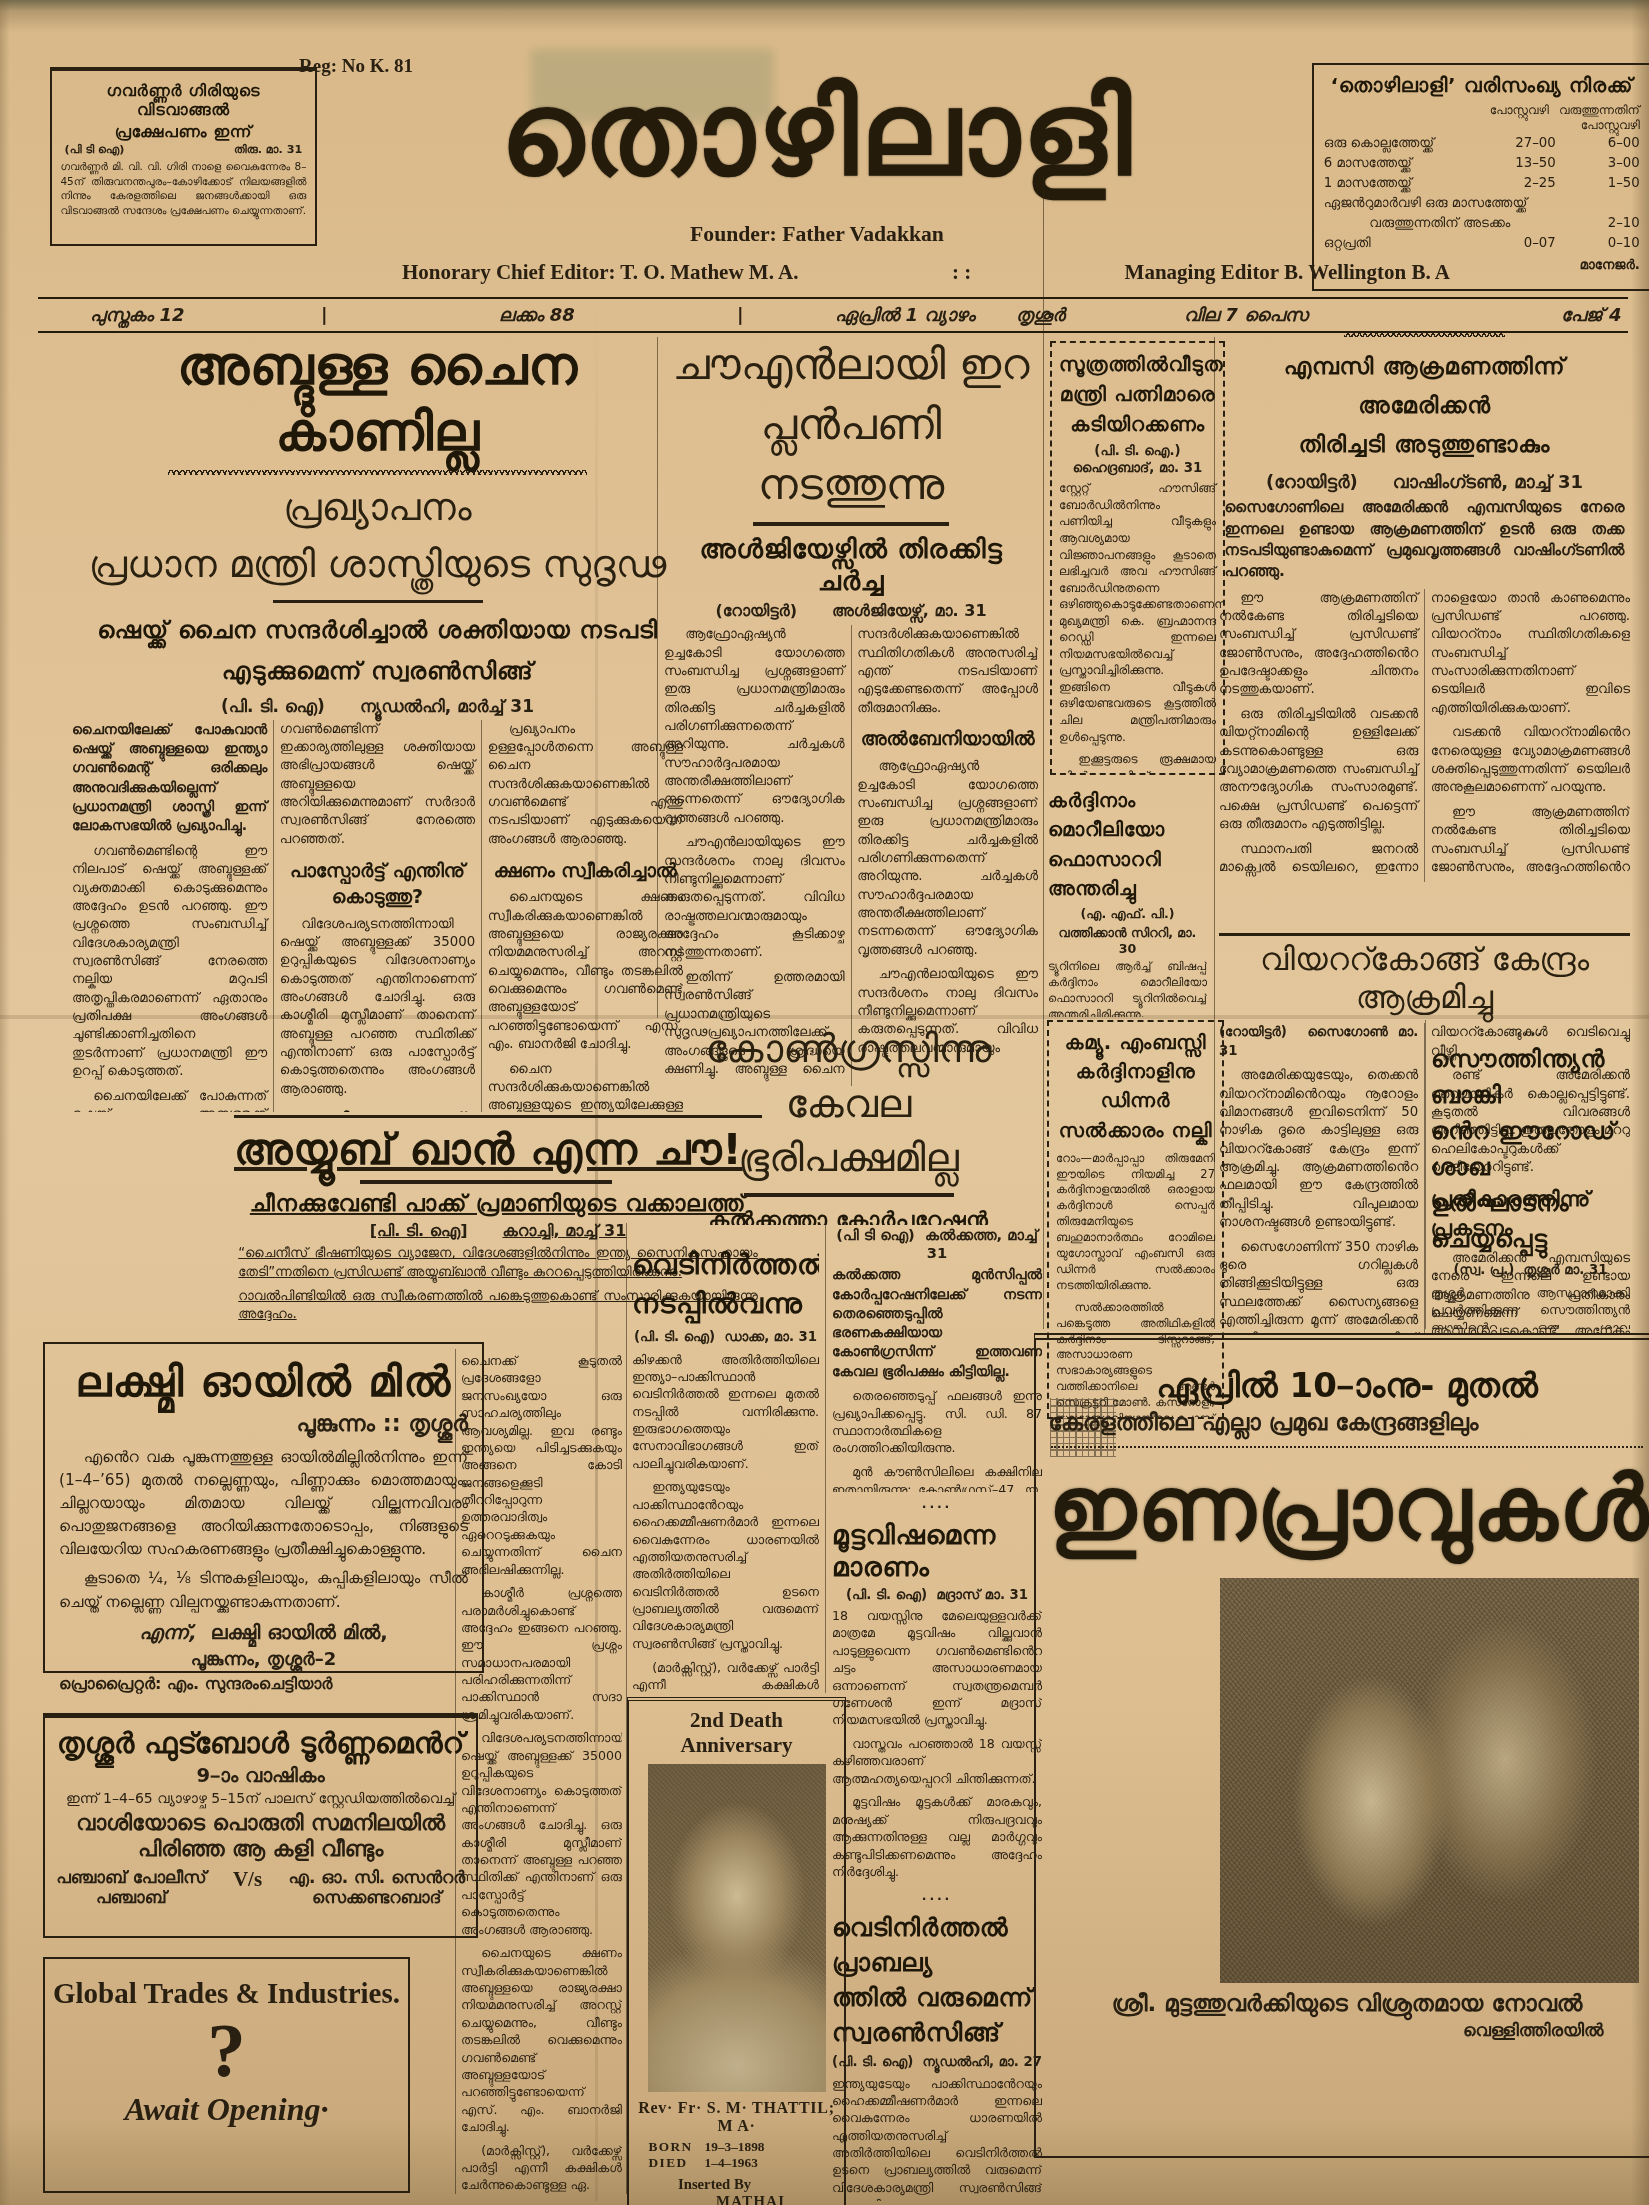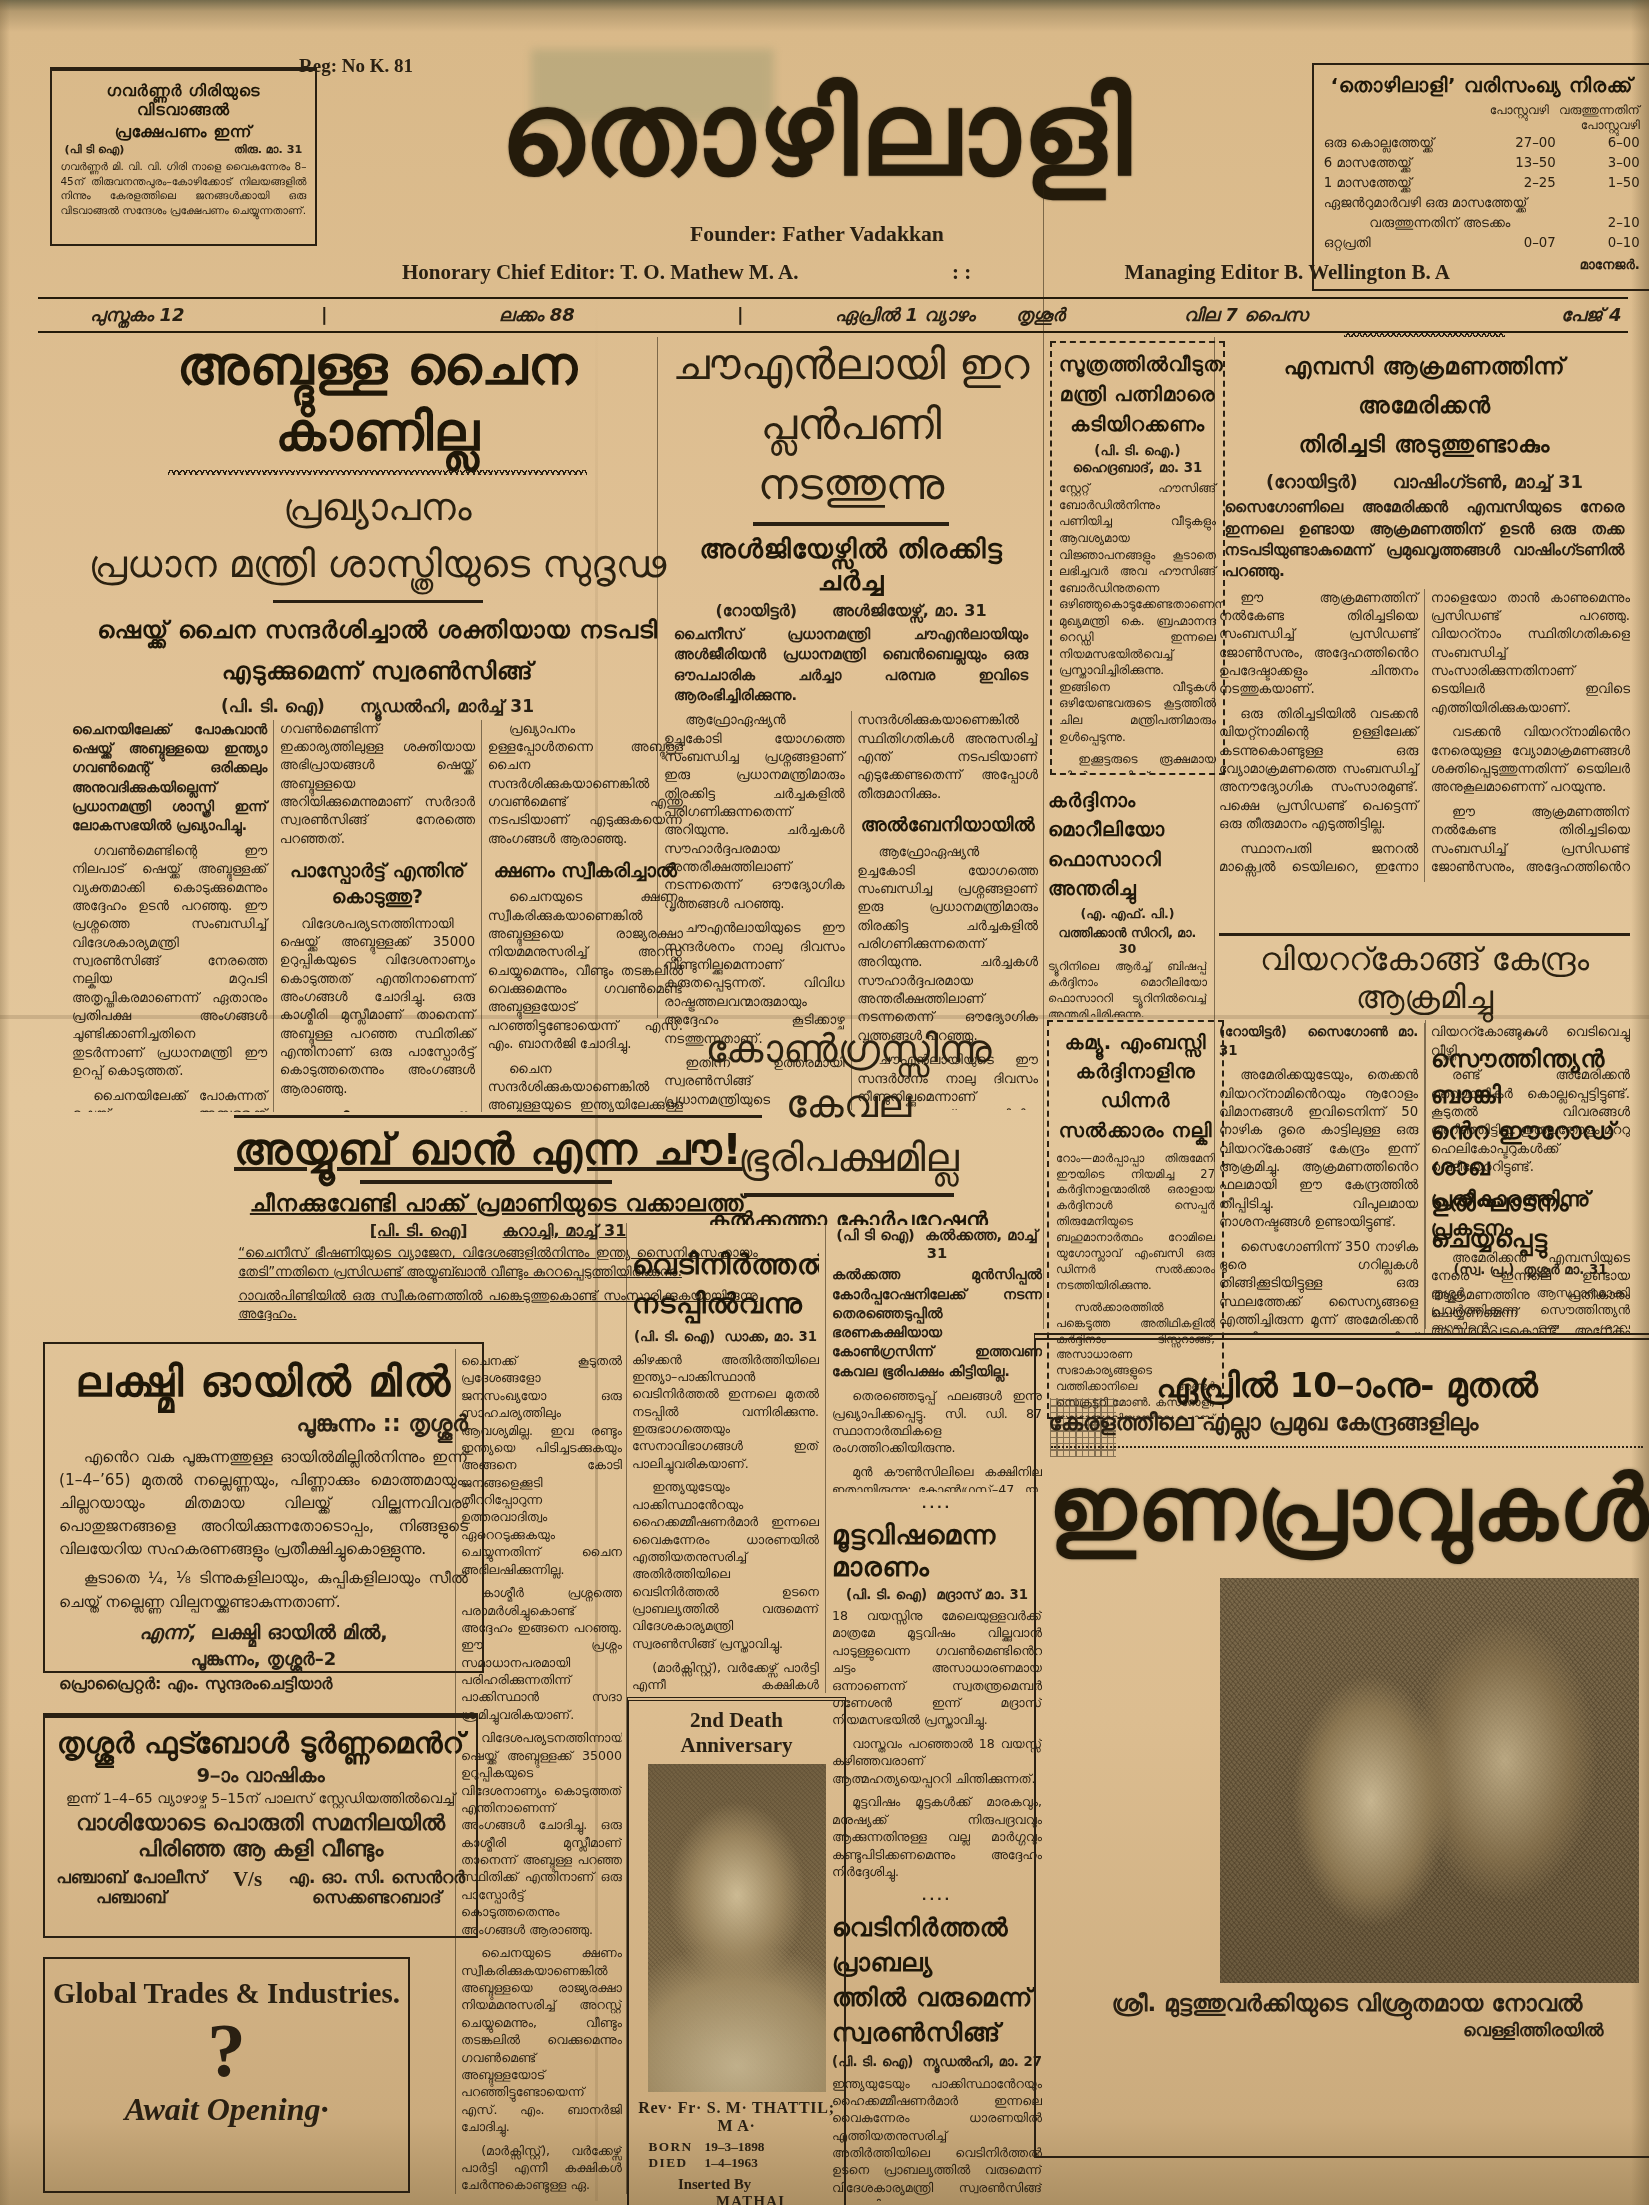--- a/index.html
+++ b/index.html
@@ -226,23 +226,20 @@
     <div class="c hd-light" style="font-size:43px;line-height:1.4;">
       <div>ചൗഎൻലായി ഇറ</div>
       <div>പ്ലൻപണി നടത്തുന്നു</div>
     </div>
     <hr class="rule" style="width:196px;border-top-width:4.9px;">
     <div class="c hd-black" style="font-size:26.6px;">അൾജിയേഴ്സിൽ തിരക്കിട്ട ചർച്ച</div>
     <div class="byline center" style="font-size:16px;">
       <span>(റോയിട്ടർ)</span>
       <span>അൾജിയേഴ്സ്,  മാ. 31</span>
     </div>
-    <div class="body" style="font-size:14.7px;font-weight:bold;padding:0 9.8px;">
-      <p class="nolead">ചൈനീസ് പ്രധാനമന്ത്രി ചൗഎൻലായിയും അൾജീരിയൻ പ്രധാനമന്ത്രി ബെൻബെല്ലയും ഒരു ഔപചാരിക ചർച്ചാ പരമ്പര ഇവിടെ ആരംഭിച്ചിരിക്കുന്നു.</p>
-    </div>
     <div class="body cols2" style="height:461px;margin-top:5.6px;">
       <p>ആഫ്രോഏഷ്യൻ ഉച്ചകോടി യോഗത്തെ സംബന്ധിച്ച പ്രശ്നങ്ങളാണ് ഇരു പ്രധാനമന്ത്രിമാരും തിരക്കിട്ട ചർച്ചകളിൽ പരിഗണിക്കുന്നതെന്ന് അറിയുന്നു. ചർച്ചകൾ സൗഹാർദ്ദപരമായ അന്തരീക്ഷത്തിലാണ് നടന്നതെന്ന് ഔദ്യോഗിക വൃത്തങ്ങൾ പറഞ്ഞു.</p>
       <p>ചൗഎൻലായിയുടെ ഈ സന്ദർശനം നാലു ദിവസം നീണ്ടുനില്ക്കുമെന്നാണ് കരുതപ്പെടുന്നത്. വിവിധ രാഷ്ട്രത്തലവന്മാരുമായും അദ്ദേഹം കൂടിക്കാഴ്ച നടത്തുന്നതാണ്.</p>
       <p>ഇതിന്ന് ഉത്തരമായി സ്വരൺസിങ്ങ് പ്രധാനമന്ത്രിയുടെ സുദൃഢപ്രഖ്യാപനത്തിലേക്ക് അംഗങ്ങളുടെ ശ്രദ്ധയെ ക്ഷണിച്ചു. അബ്ദുള്ള ചൈന സന്ദർശിക്കുകയാണെങ്കിൽ സ്ഥിതിഗതികൾ അനുസരിച്ച് എന്ത് നടപടിയാണ് എടുക്കേണ്ടതെന്ന് അപ്പോൾ തീരുമാനിക്കും.</p>
       <div class="subhead">അൽബേനിയായിൽ</div>
       <p>ആഫ്രോഏഷ്യൻ ഉച്ചകോടി യോഗത്തെ സംബന്ധിച്ച പ്രശ്നങ്ങളാണ് ഇരു പ്രധാനമന്ത്രിമാരും തിരക്കിട്ട ചർച്ചകളിൽ പരിഗണിക്കുന്നതെന്ന് അറിയുന്നു. ചർച്ചകൾ സൗഹാർദ്ദപരമായ അന്തരീക്ഷത്തിലാണ് നടന്നതെന്ന് ഔദ്യോഗിക വൃത്തങ്ങൾ പറഞ്ഞു.</p>
       <p>ചൗഎൻലായിയുടെ ഈ സന്ദർശനം നാലു ദിവസം നീണ്ടുനില്ക്കുമെന്നാണ് കരുതപ്പെടുന്നത്. വിവിധ രാഷ്ട്രത്തലവന്മാരുമായും അദ്ദേഹം കൂടിക്കാഴ്ച നടത്തുന്നതാണ്.</p>
 
     </div>
   </div>

